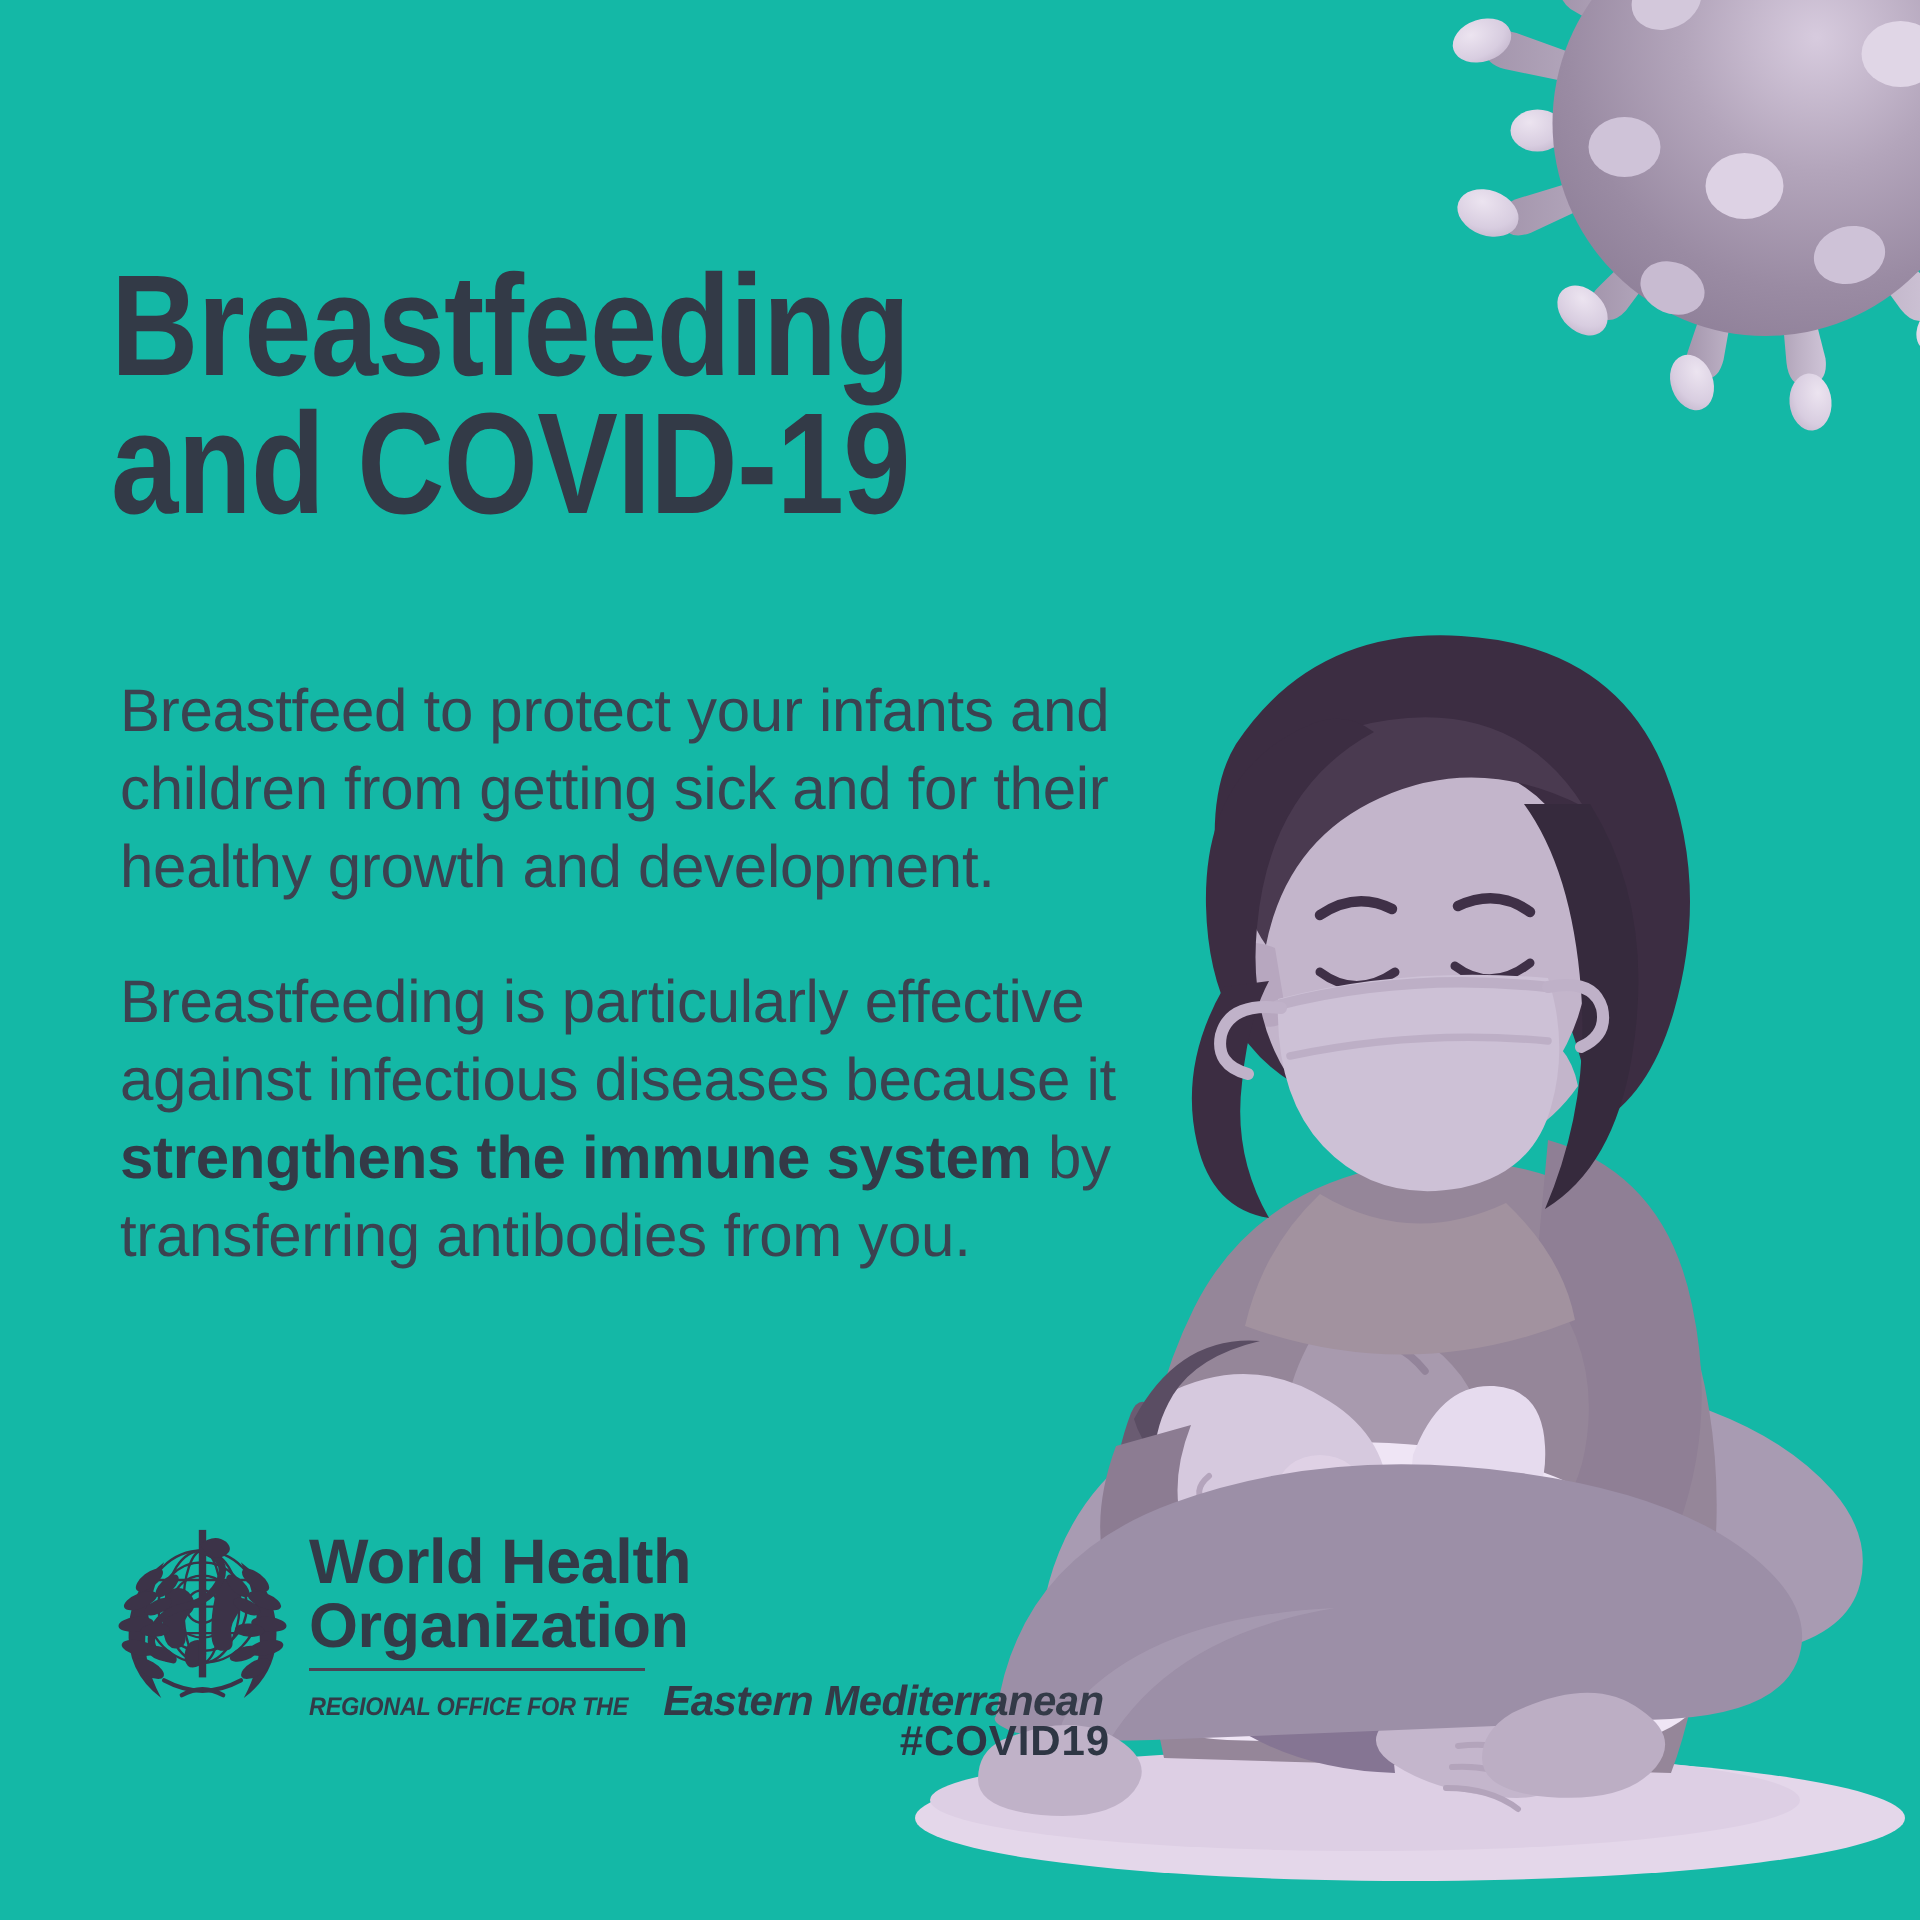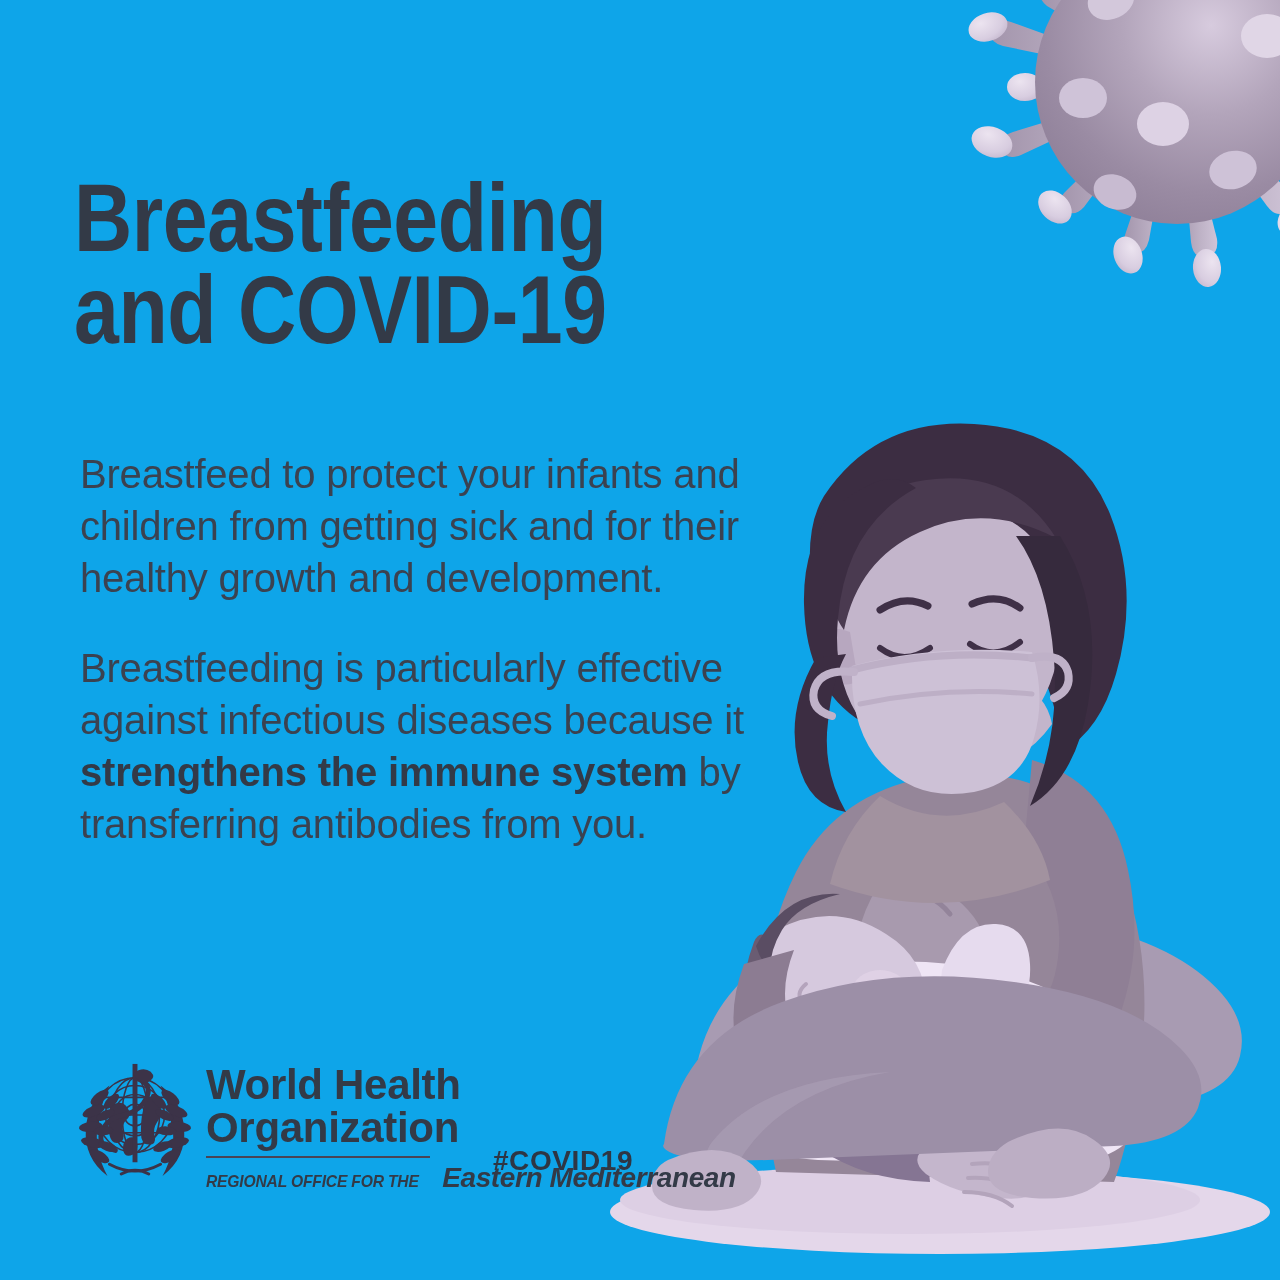--- a/index.html
+++ b/index.html
@@ -4,21 +4,21 @@
 <style>
   html, body {
     margin: 0;
     padding: 0;
     background: #ffffff;
   }
   #poster {
     position: relative;
     width: 1280px;
     height: 1280px;
-    background: #0ea5e9;
+    background: #14b8a6;
     overflow: hidden;
     font-family: "Liberation Sans", sans-serif;
     -webkit-font-smoothing: antialiased;
   }
 
   
   #virus-art {
     position: absolute;
     top: -130px;
     right: -95px;
@@ -65,38 +65,38 @@
     line-height: 1.30;
     letter-spacing: -0.2px;
   }
   #para-1 { top: 408px; }
   #para-2 { top: 602px; }
   .body-para b { font-weight: bold; color: #333a47; }
 
   
   #hashtags {
     position: absolute;
-    left: 403px;
+    left: 420px;
     top: 1143px;
     width: 320px;
-    text-align: center;
+    text-align: right;
     color: #2e3644;
     font-family: "Liberation Sans", sans-serif;
     font-weight: bold;
     font-size: 28px;
     line-height: 1.32;
     letter-spacing: 0.6px;
   }
   #hashtags span { display: block; }
 
   
   #who-logo {
     position: absolute;
     left: 76px;
-    top: 1058px;
+    top: 1014px;
     display: flex;
     align-items: flex-start;
   }
   #who-emblem { width: 118px; height: 122px; flex: none; }
   #who-wordmark {
     margin-left: 12px;
     padding-top: 6px;
   }
   #who-wordmark .wm-line {
     color: #333a47;

